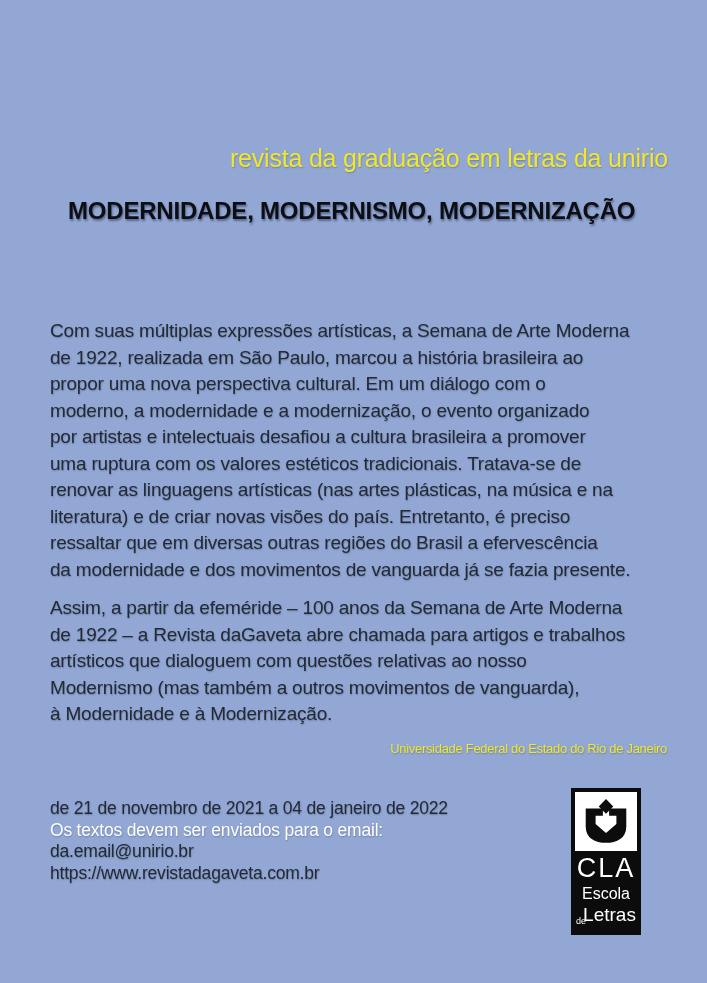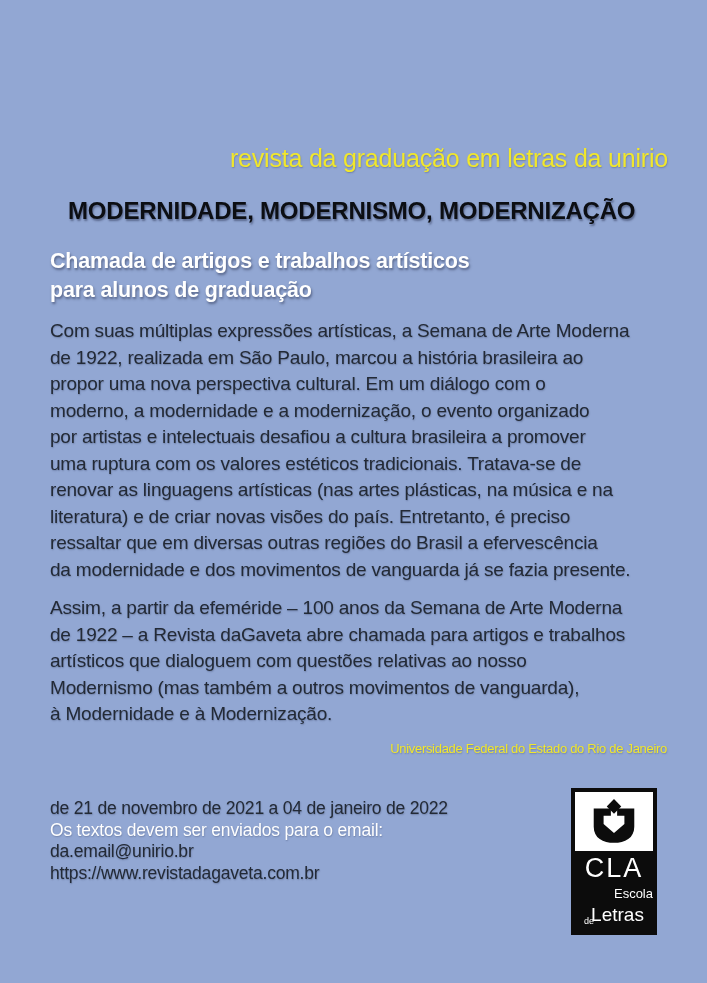--- a/index.html
+++ b/index.html
@@ -73,55 +73,53 @@
     font-size: 17.5px; letter-spacing: -0.2px;
     line-height: 21.5px;
     text-shadow: 0.5px 1px 1.5px rgba(30,40,70,0.3);
   }
   .f-line[data-tone="light"] { color: #ffffff; }
   .f-line[data-tone="dark"]  { color: #232a36; }
 
   
   .badge {
     position: absolute; left: 571px; top: 788px;
-    width: 86px; height: 147px;
+    width: 70px; height: 147px;
     box-sizing: border-box;
     background: #ffffff;
     border: 4px solid #0c0c0c;
     display: flex; flex-direction: column;
   }
   .badge-top {
     height: 59px; background: #ffffff;
     display: flex; align-items: center; justify-content: center;
   }
   .badge-top svg { width: 52px; height: 48px; }
   .badge-bottom {
     flex: 1; background: #0c0c0c; color: #ffffff;
     text-align: center; padding-top: 2px;
   }
   .b-acronym { font-size: 27px; line-height: 30px; letter-spacing: 2px; font-weight: 400; }
-  .b-line1   { font-size: 13px; line-height: 21px; text-align: right; }
+  .b-line1   { font-size: 16px; line-height: 21px; }
   .b-line2   { font-size: 19px; line-height: 22px; white-space: nowrap; }
   .b-de {
     display: inline-block; width: 6px;
     font-size: 9px; line-height: 7.5px;
     overflow-wrap: anywhere; word-break: break-all;
     vertical-align: -3px; margin-right: 1px; text-align: center;
   }
 </style>
 </head>
 <body>
 
 <div class="poster">
 
   <div class="tagline">revista da graduação em letras da unirio</div>
 
   <h1 class="headline">MODERNIDADE, MODERNISMO, MODERNIZAÇÃO</h1>
-  <h2 class="subheadline">Chamada de artigos e trabalhos artísticos
-para alunos de graduação</h2>
 
   <p class="para p1">Com suas múltiplas expressões artísticas, a Semana de Arte Moderna
 de 1922, realizada em São Paulo, marcou a história brasileira ao
 propor uma nova perspectiva cultural. Em um diálogo com o
 moderno, a modernidade e a modernização, o evento organizado
 por artistas e intelectuais desafiou a cultura brasileira a promover
 uma ruptura com os valores estéticos tradicionais. Tratava-se de
 renovar as linguagens artísticas (nas artes plásticas, na música e na
 literatura) e de criar novas visões do país. Entretanto, é preciso
 ressaltar que em diversas outras regiões do Brasil a efervescência

